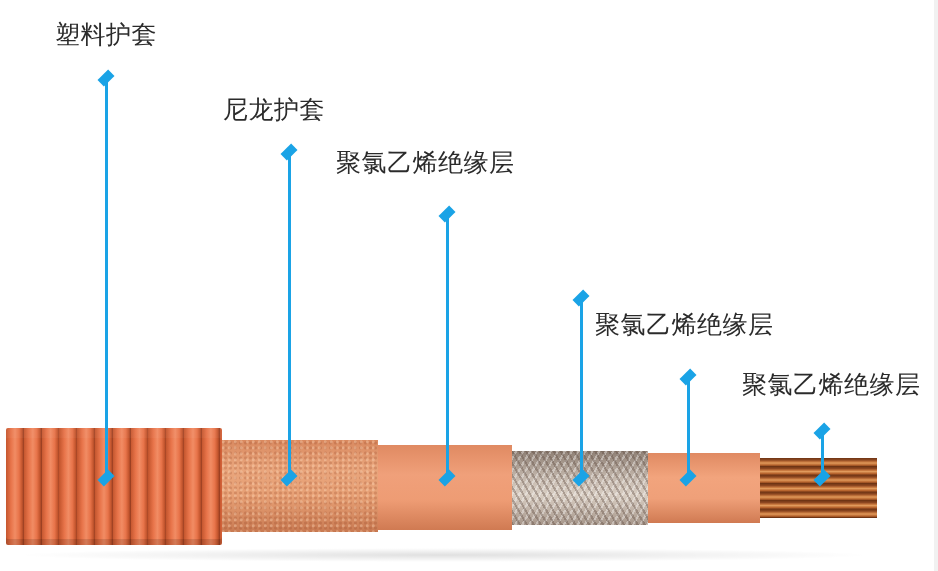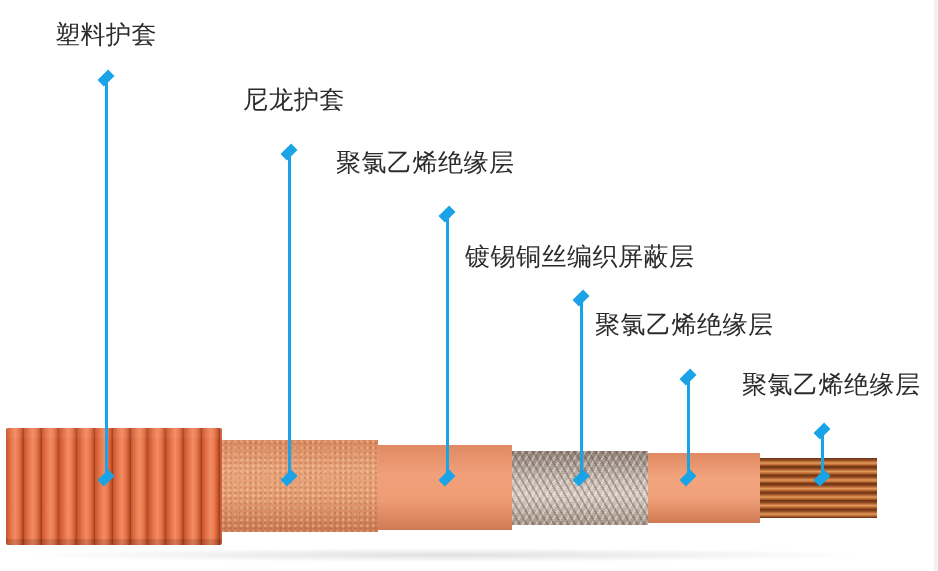--- a/index.html
+++ b/index.html
@@ -74,23 +74,22 @@
 
   <div class="shadow"></div>
   <div class="seg seg-plastic"></div>
   <div class="seg seg-nylon"></div>
   <div class="seg seg-pvc1"></div>
   <div class="seg seg-braid"></div>
   <div class="seg seg-pvc2"></div>
   <div class="seg seg-copper"></div>
 
   <div class="label" style="left:55px; top:22px;">塑料护套</div>
-  <div class="label" style="left:223px; top:87px;margin-left:20px;">尼龙护套</div>
+  <div class="label" style="left:223px; top:97px;">尼龙护套</div>
   <div class="label" style="left:336px; top:150px;">聚氯乙烯绝缘层</div>
-  <div class="label" style="left:465px; top:244px;">镀锡铜丝编织屏蔽层</div>
   <div class="label" style="left:595px; top:312px;">聚氯乙烯绝缘层</div>
   <div class="label" style="left:742px; top:372px;">聚氯乙烯绝缘层</div>
 
   <div class="leader" style="left:105px; top:78px; height:400px;"></div>
   <div class="diamond" style="left:100px; top:72px;"></div>
   <div class="diamond" style="left:100px; top:472px;"></div>
 
   <div class="leader" style="left:288px; top:152px; height:326px;"></div>
   <div class="diamond" style="left:283px; top:146px;"></div>
   <div class="diamond" style="left:283px; top:472px;"></div>

